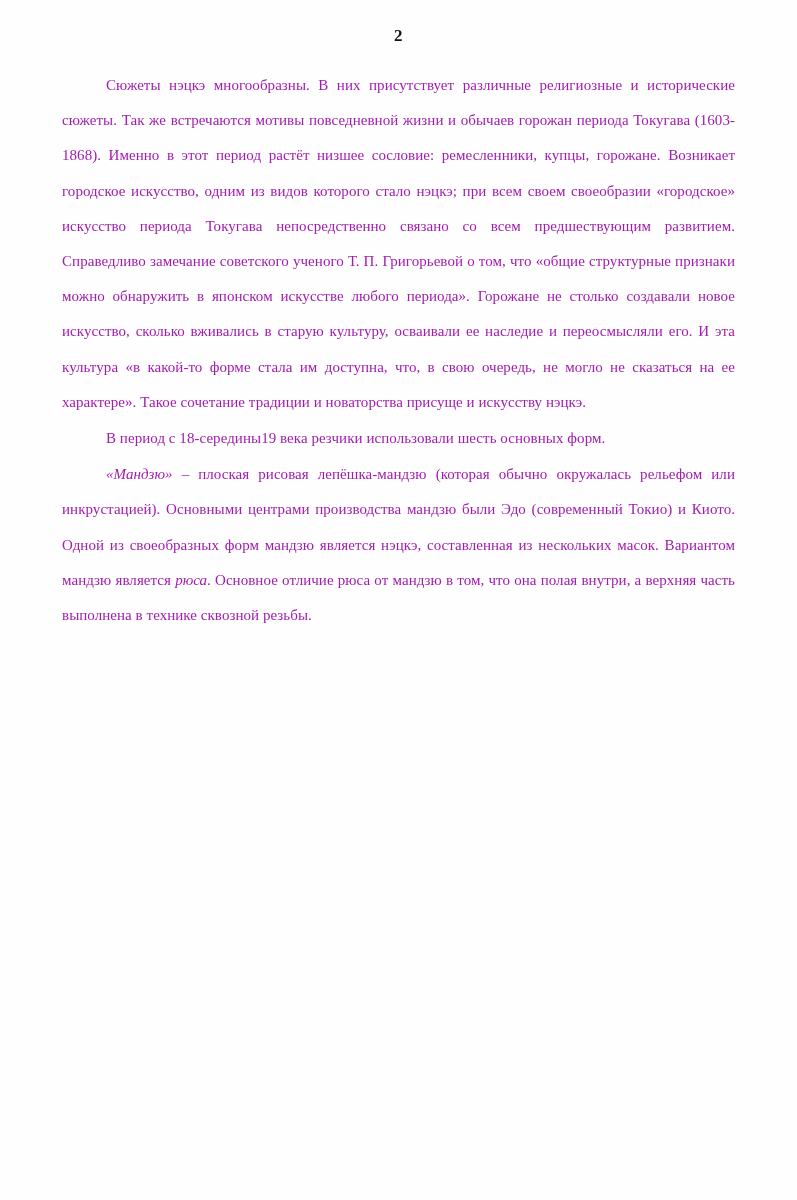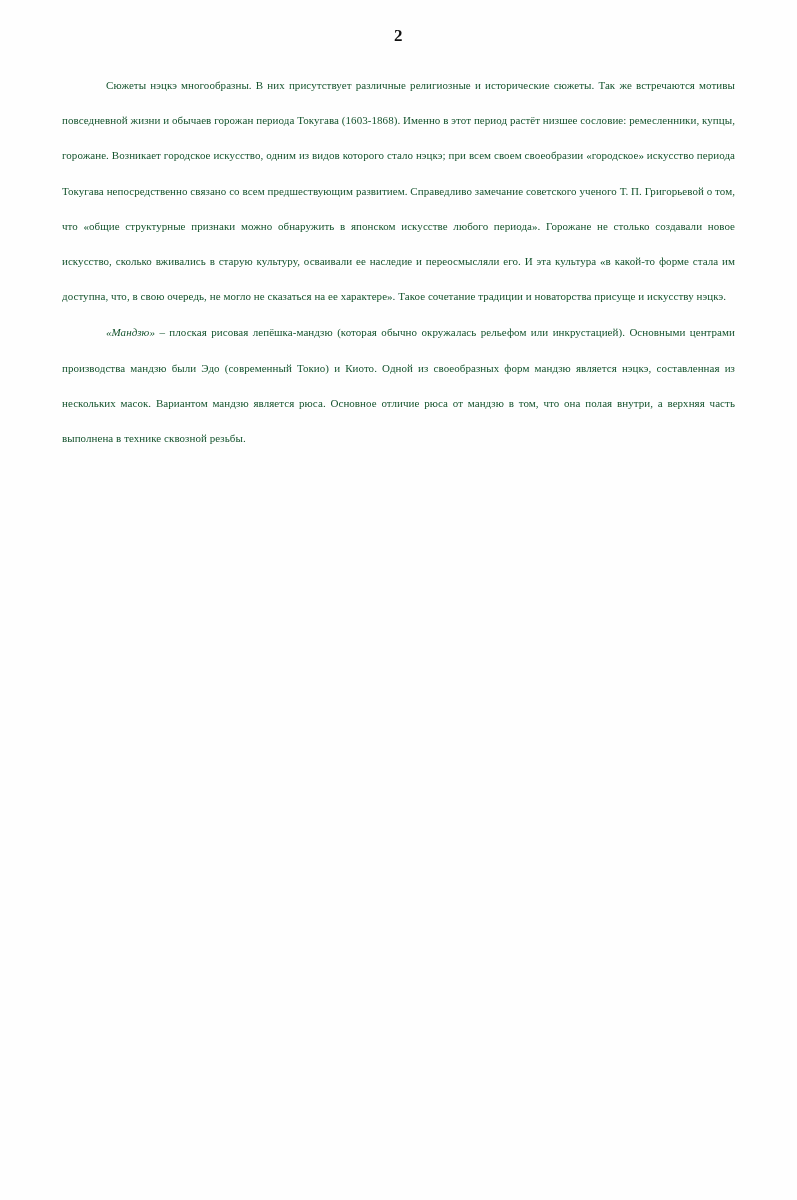--- a/index.html
+++ b/index.html
@@ -25,48 +25,52 @@
   .page-number {
     text-align: center;
     font-size: 17px;
     font-weight: bold;
     letter-spacing: 0.5px;
     margin: 0 0 22px 0;
     color: #111;
   }
   .body-text p {
     margin: 0 0 1px 0;
-    font-size: 11px;
+    font-size: 15px;
     line-height: 35.2px;
     text-align: justify;
     text-justify: inter-word;
     text-indent: 44px;
-    color: #14532d;
+    color: #a21caf;
     letter-spacing: 0.05px;
     -webkit-font-smoothing: antialiased;
   }
   .term {
     font-style: italic;
   }
   .inline-italic {
+    font-style: italic;
   }
 </style>
 </head>
 <body>
 
 <div class="page">
 
   <div class="page-number">2</div>
 
   <div class="body-text">
 
     <p>
       <span>Сюжеты нэцкэ многообразны. В них присутствует различные религиозные и исторические сюжеты. Так же встречаются мотивы повседневной жизни и обычаев горожан периода Токугава (1603-1868). Именно в этот период растёт низшее сословие: ремесленники, купцы, горожане. Возникает городское искусство, одним из видов которого стало нэцкэ; при всем своем своеобразии «городское» искусство периода Токугава непосредственно связано со всем предшествующим развитием. Справедливо замечание советского ученого Т. П. Григорьевой о том, что «общие структурные признаки можно обнаружить в японском искусстве любого периода». Горожане не столько создавали новое искусство, сколько вживались в старую культуру, осваивали ее наследие и переосмысляли его. И эта культура «в какой-то форме стала им доступна, что, в свою очередь, не могло не сказаться на ее характере». Такое сочетание традиции и новаторства присуще и искусству нэцкэ.</span>
     </p>
 
+    <p>
+      <span>В период с 18-середины19 века резчики использовали шесть основных форм.</span>
+    </p>
 
 
     <p>
       <span class="term">«Мандзю»</span><span> – плоская рисовая лепёшка-мандзю (которая обычно окружалась рельефом или инкрустацией). Основными центрами производства мандзю были Эдо (современный Токио) и Киото. Одной из своеобразных форм мандзю является нэцкэ, составленная из нескольких масок. Вариантом мандзю является </span><span class="inline-italic">рюса</span><span>. Основное отличие рюса от мандзю в том, что она полая внутри, а верхняя часть выполнена в технике сквозной резьбы.</span>
     </p>
 
   </div>
 </div>
 
 </body></html>

